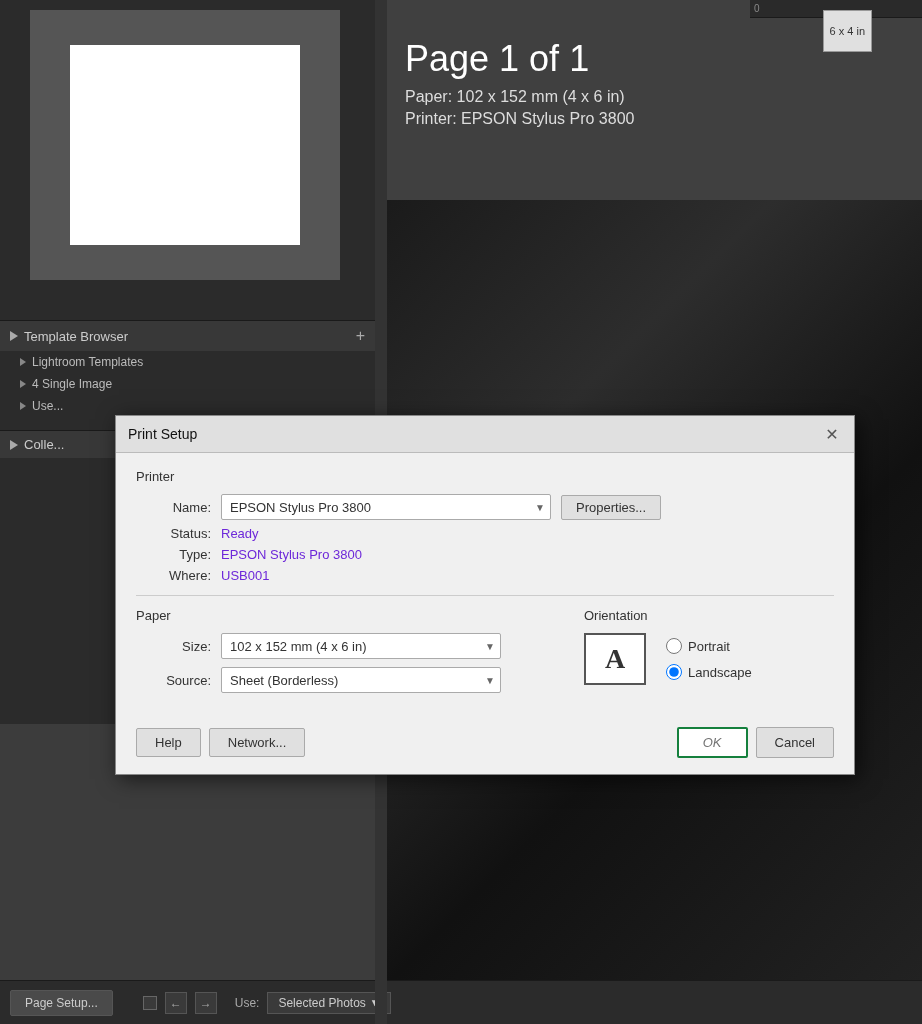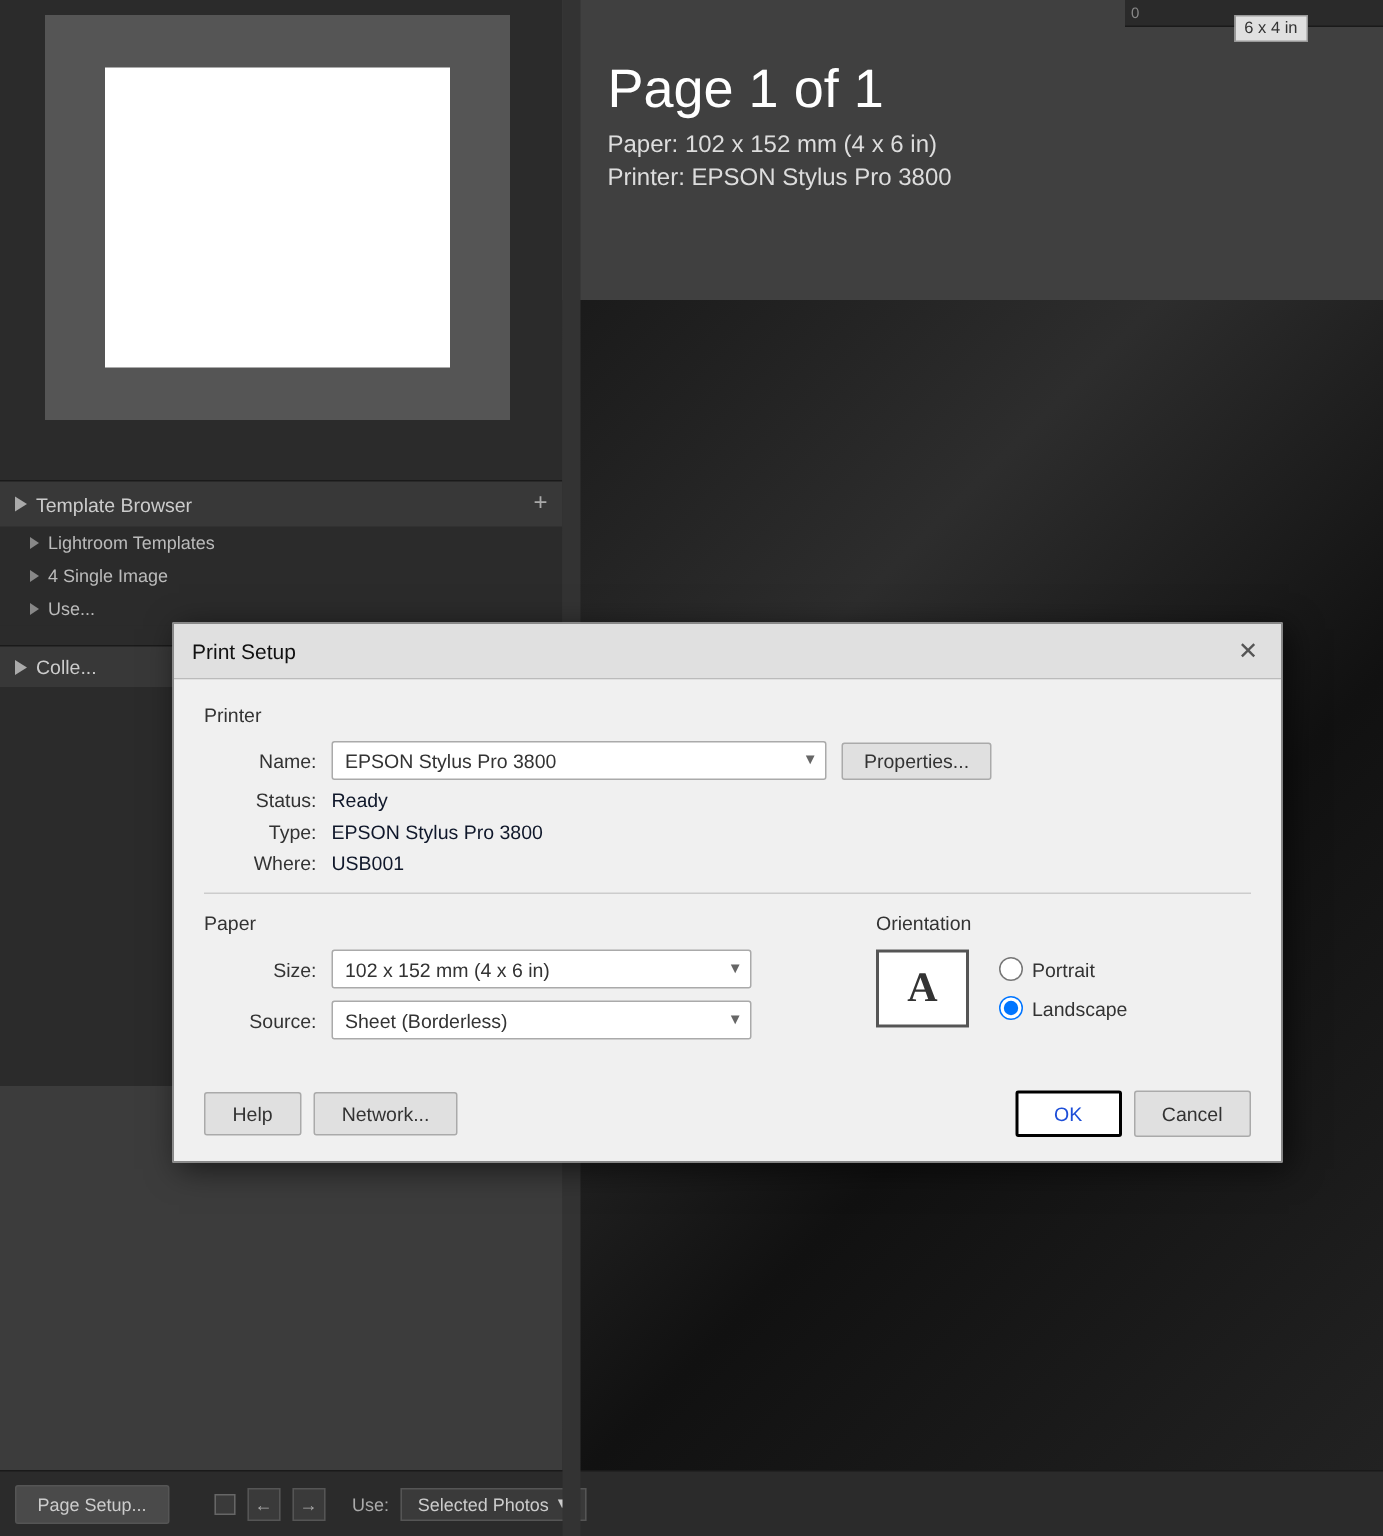--- a/index.html
+++ b/index.html
@@ -148,21 +148,21 @@
     }
 
     
     .paper-badge {
       position: absolute;
       top: 10px;
       right: 50px;
       background: #e0e0e0;
       color: #333;
       font-size: 11px;
-      padding: 2px 6px;
+      padding: 14px 6px;
       border: 1px solid #999;
     }
 
     
     .photo-bg {
       position: absolute;
       top: 200px;
       left: 0;
       width: 547px;
       height: 780px;
@@ -308,21 +308,21 @@
 
     .form-label {
       width: 75px;
       color: #333;
       font-size: 13px;
       text-align: right;
       margin-right: 10px;
     }
 
     .form-value {
-      color: #0f172a;
+      color: #6d28d9;
       font-size: 13px;
     }
 
     .select-wrapper {
       position: relative;
       display: inline-block;
     }
 
     .select-wrapper select {
       width: 330px;
@@ -458,27 +458,28 @@
       border: 1px solid #aaa;
       border-radius: 2px;
       padding: 6px 18px;
       font-size: 13px;
       cursor: pointer;
       color: #333;
     }
 
     .btn-primary {
       background: #fff;
-      border: 2px solid #000000;
+      border: 2px solid #15803d;
       border-radius: 2px;
       padding: 6px 24px;
       font-size: 13px;
       cursor: pointer;
-      color: #1d4ed8;
+      color: #737373;
       font-weight: normal;
+      font-style: italic;
     }
 
     
     .ruler-top {
       position: absolute;
       top: 0;
       left: 375px;
       width: 547px;
       height: 18px;
       background: #2a2a2a;

